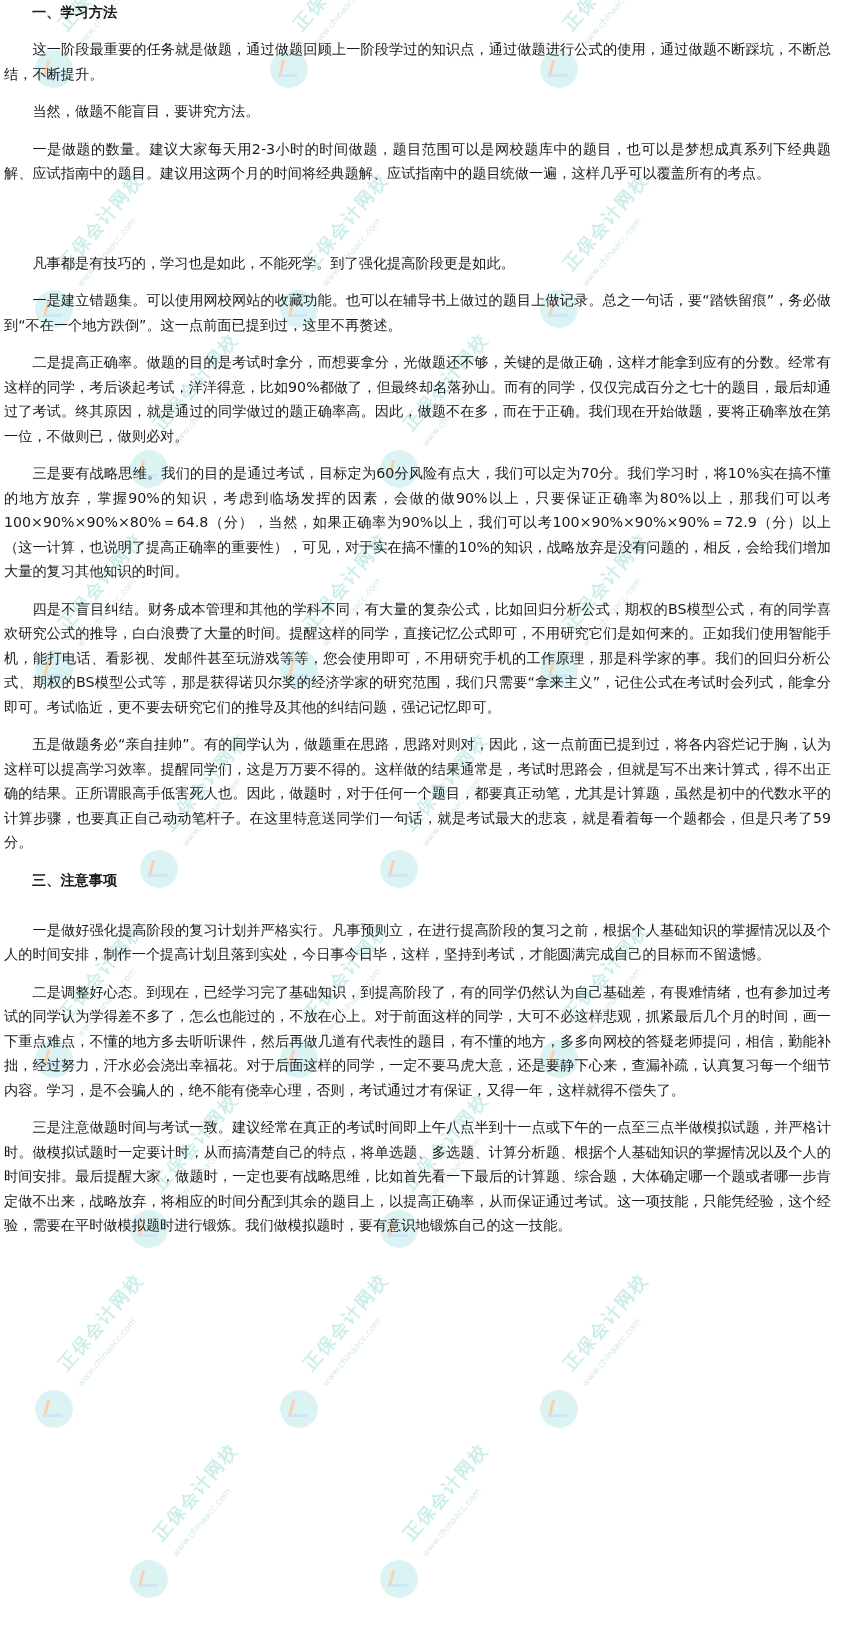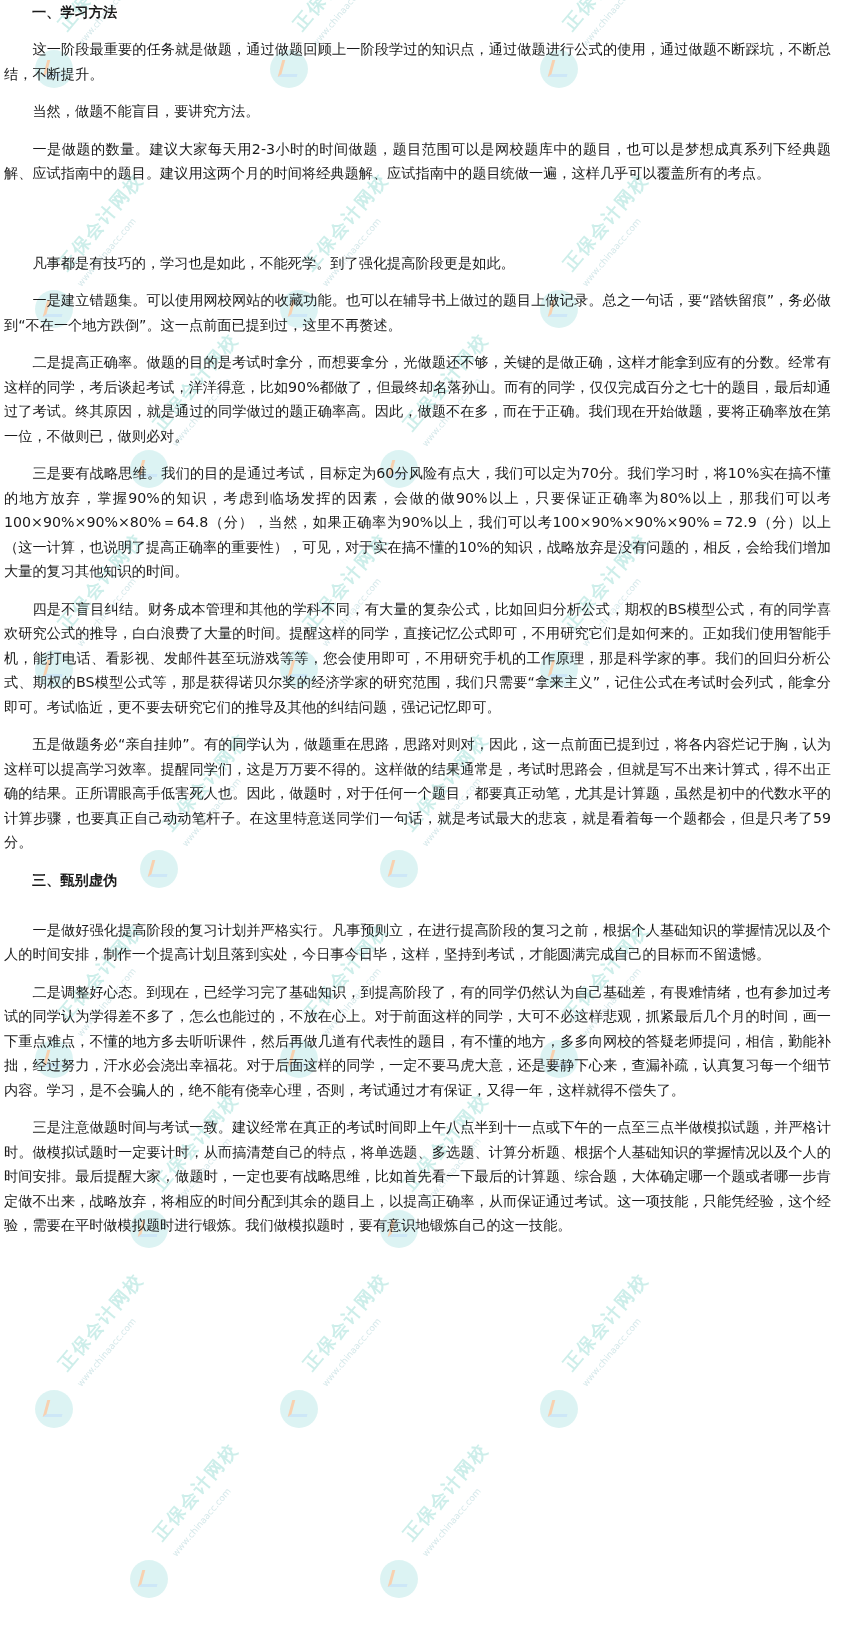--- a/index.html
+++ b/index.html
@@ -211,21 +211,21 @@
   <div class="gap"></div>
   <p>二是提高正确率。做题的目的是考试时拿分，而想要拿分，光做题还不够，关键的是做正确，这样才能拿到应有的分数。经常有这样的同学，考后谈起考试，洋洋得意，比如90%都做了，但最终却名落孙山。而有的同学，仅仅完成百分之七十的题目，最后却通过了考试。终其原因，就是通过的同学做过的题正确率高。因此，做题不在多，而在于正确。我们现在开始做题，要将正确率放在第一位，不做则已，做则必对。</p>
   <div class="gap"></div>
   <p>三是要有战略思维。我们的目的是通过考试，目标定为60分风险有点大，我们可以定为70分。我们学习时，将10%实在搞不懂的地方放弃，掌握90%的知识，考虑到临场发挥的因素，会做的做90%以上，只要保证正确率为80%以上，那我们可以考100×90%×90%×80%＝64.8（分），当然，如果正确率为90%以上，我们可以考100×90%×90%×90%＝72.9（分）以上（这一计算，也说明了提高正确率的重要性），可见，对于实在搞不懂的10%的知识，战略放弃是没有问题的，相反，会给我们增加大量的复习其他知识的时间。</p>
   <div class="gap"></div>
   <p>四是不盲目纠结。财务成本管理和其他的学科不同，有大量的复杂公式，比如回归分析公式，期权的BS模型公式，有的同学喜欢研究公式的推导，白白浪费了大量的时间。提醒这样的同学，直接记忆公式即可，不用研究它们是如何来的。正如我们使用智能手机，能打电话、看影视、发邮件甚至玩游戏等等，您会使用即可，不用研究手机的工作原理，那是科学家的事。我们的回归分析公式、期权的BS模型公式等，那是获得诺贝尔奖的经济学家的研究范围，我们只需要“拿来主义”，记住公式在考试时会列式，能拿分即可。考试临近，更不要去研究它们的推导及其他的纠结问题，强记记忆即可。</p>
   <div class="gap"></div>
   <p>五是做题务必“亲自挂帅”。有的同学认为，做题重在思路，思路对则对，因此，这一点前面已提到过，将各内容烂记于胸，认为这样可以提高学习效率。提醒同学们，这是万万要不得的。这样做的结果通常是，考试时思路会，但就是写不出来计算式，得不出正确的结果。正所谓眼高手低害死人也。因此，做题时，对于任何一个题目，都要真正动笔，尤其是计算题，虽然是初中的代数水平的计算步骤，也要真正自己动动笔杆子。在这里特意送同学们一句话，就是考试最大的悲哀，就是看着每一个题都会，但是只考了59分。</p>
   <div class="gap"></div>
 
-  <h2>三、甄别虚伪</h2>
+  <h2>三、注意事项</h2>
   <div class="gap"></div>
   <div class="gap"></div>
   <p>一是做好强化提高阶段的复习计划并严格实行。凡事预则立，在进行提高阶段的复习之前，根据个人基础知识的掌握情况以及个人的时间安排，制作一个提高计划且落到实处，今日事今日毕，这样，坚持到考试，才能圆满完成自己的目标而不留遗憾。</p>
   <div class="gap"></div>
   <p>二是调整好心态。到现在，已经学习完了基础知识，到提高阶段了，有的同学仍然认为自己基础差，有畏难情绪，也有参加过考试的同学认为学得差不多了，怎么也能过的，不放在心上。对于前面这样的同学，大可不必这样悲观，抓紧最后几个月的时间，画一下重点难点，不懂的地方多去听听课件，然后再做几道有代表性的题目，有不懂的地方，多多向网校的答疑老师提问，相信，勤能补拙，经过努力，汗水必会浇出幸福花。对于后面这样的同学，一定不要马虎大意，还是要静下心来，查漏补疏，认真复习每一个细节内容。学习，是不会骗人的，绝不能有侥幸心理，否则，考试通过才有保证，又得一年，这样就得不偿失了。</p>
   <div class="gap"></div>
   <p>三是注意做题时间与考试一致。建议经常在真正的考试时间即上午八点半到十一点或下午的一点至三点半做模拟试题，并严格计时。做模拟试题时一定要计时，从而搞清楚自己的特点，将单选题、多选题、计算分析题、根据个人基础知识的掌握情况以及个人的时间安排。最后提醒大家，做题时，一定也要有战略思维，比如首先看一下最后的计算题、综合题，大体确定哪一个题或者哪一步肯定做不出来，战略放弃，将相应的时间分配到其余的题目上，以提高正确率，从而保证通过考试。这一项技能，只能凭经验，这个经验，需要在平时做模拟题时进行锻炼。我们做模拟题时，要有意识地锻炼自己的这一技能。</p>
 
 </div>
 

